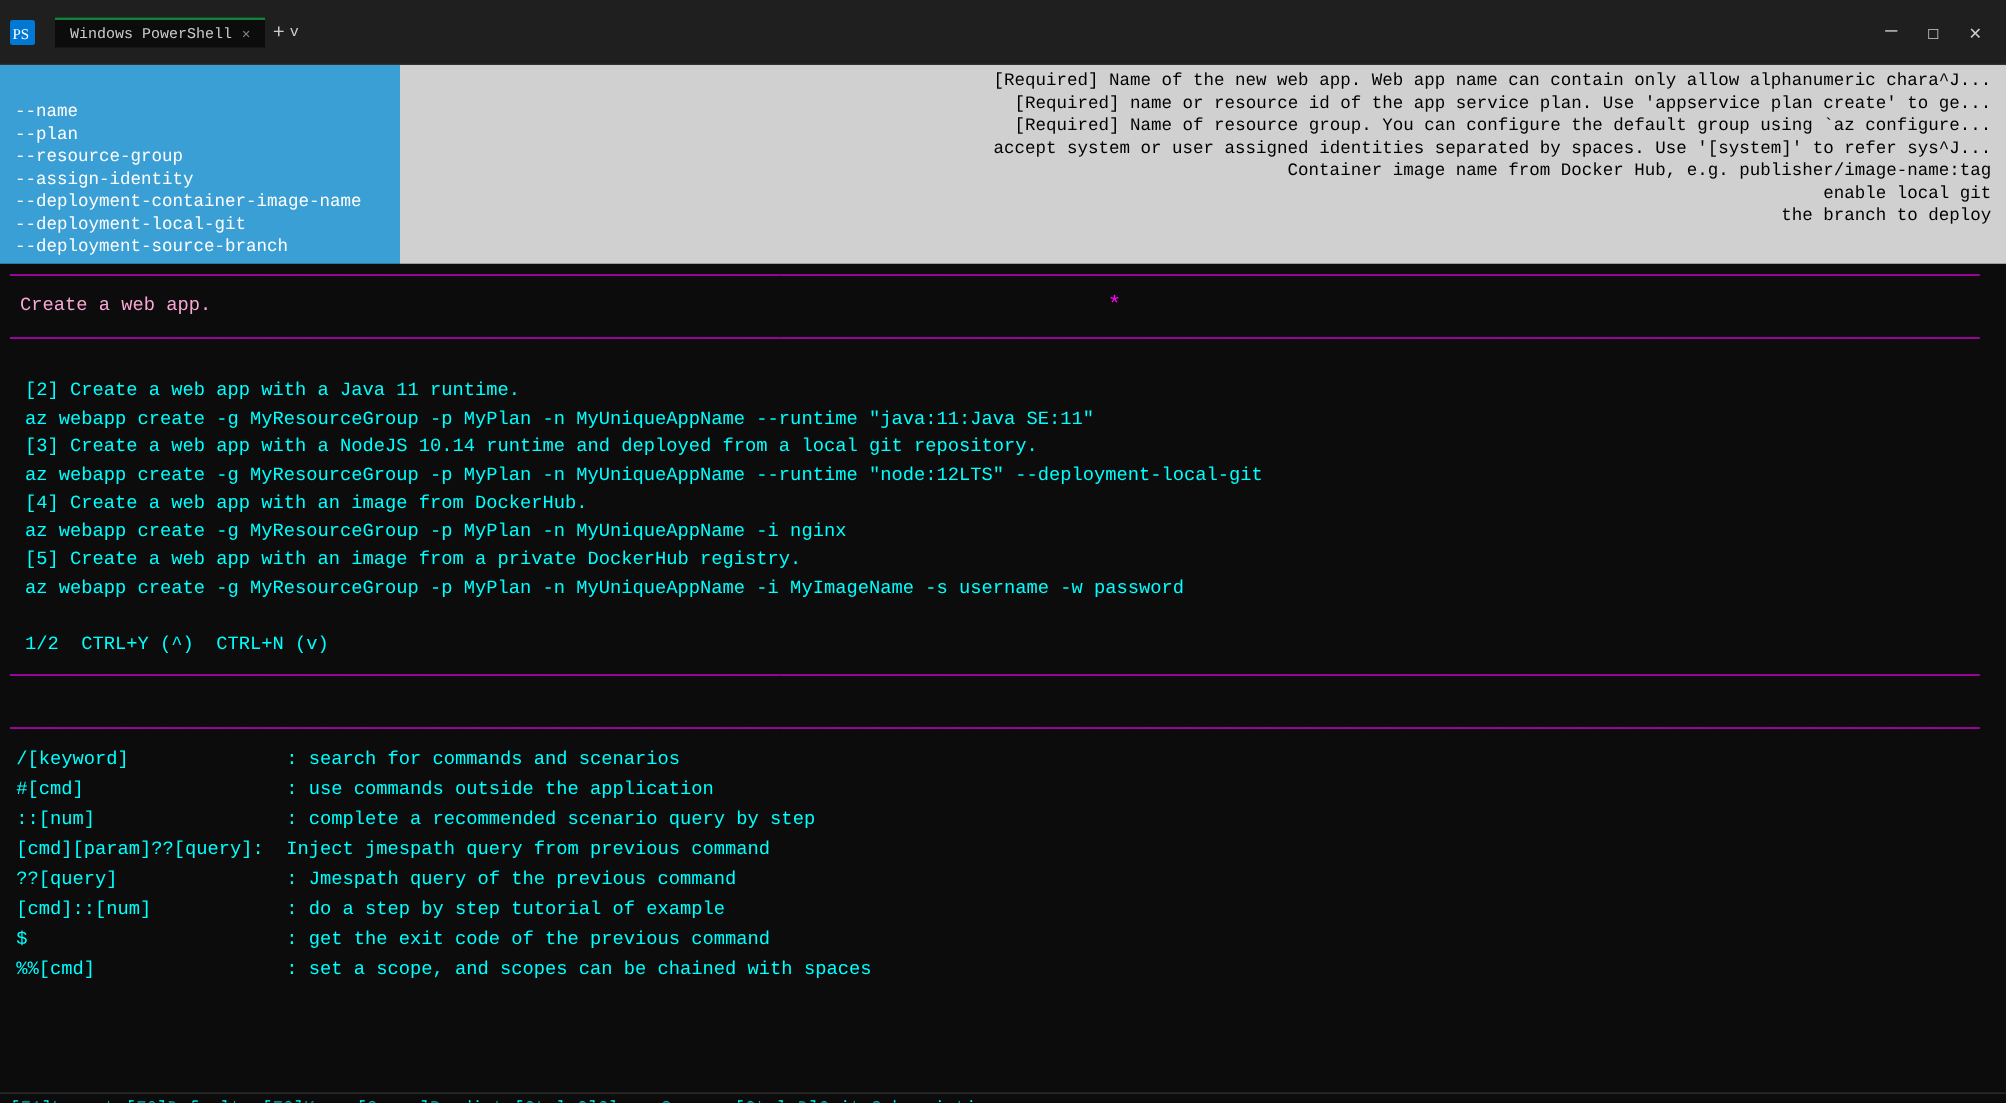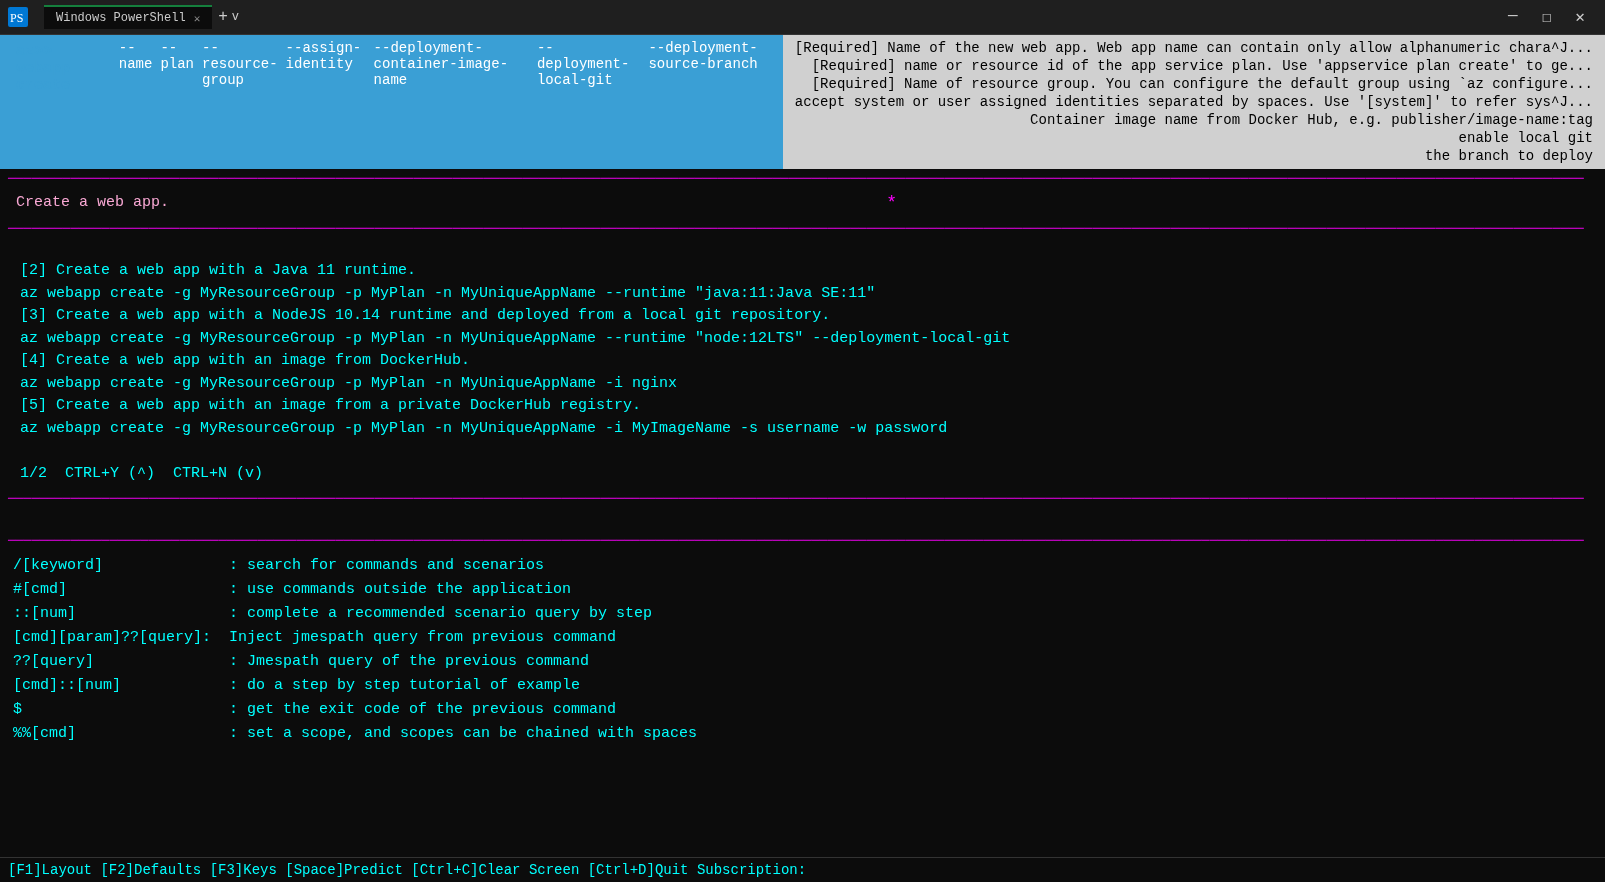--- a/index.html
+++ b/index.html
@@ -1,21 +1,21 @@
 <!DOCTYPE html>
 <html><head>
   <meta charset="utf-8">
   <style>
     * { margin: 0; padding: 0; box-sizing: border-box; }
     body { width: 1605px; height: 882px; background: #000; font-family: 'Consolas', 'Courier New', monospace; overflow: hidden; }
 
     
     .titlebar {
       display: flex; align-items: center;
-      background: #1f1f1f; height: 35px; padding: 0 8px;
+      background: #1f1f1f; height: 52px; padding: 0 8px;
       border-bottom: 1px solid #333;
     }
     .titlebar-icon { width: 20px; height: 20px; margin-right: 8px; }
     .titlebar-icon svg { width: 20px; height: 20px; }
     .titlebar-tabs { display: flex; align-items: center; margin-left: 8px; }
     .titlebar-tab {
       display: flex; align-items: center; background: #0c0c0c;
       color: #ccc; font-size: 12px; padding: 4px 12px; margin-right: 2px;
       border-top: 2px solid #15803d;
     }
@@ -27,21 +27,21 @@
 
     
     .terminal { background: #0c0c0c; width: 100%; height: calc(882px - 35px); overflow: hidden; position: relative; }
 
     
     .autocomplete-area {
       display: flex; width: 100%;
     }
     .autocomplete-left {
       background: #3a9fd5; min-width: 320px; padding: 4px 8px;
-      display: flex; flex-direction: row;
+      display: flex; flex-direction: column;
     }
     .autocomplete-right {
       background: #d0d0d0; flex: 1; padding: 4px 8px;
       color: #000;
     }
     .prompt-line {
       color: #3a9fd5; font-size: 15px; padding: 4px 8px;
       font-weight: bold;
     }
     .cmd-item {

